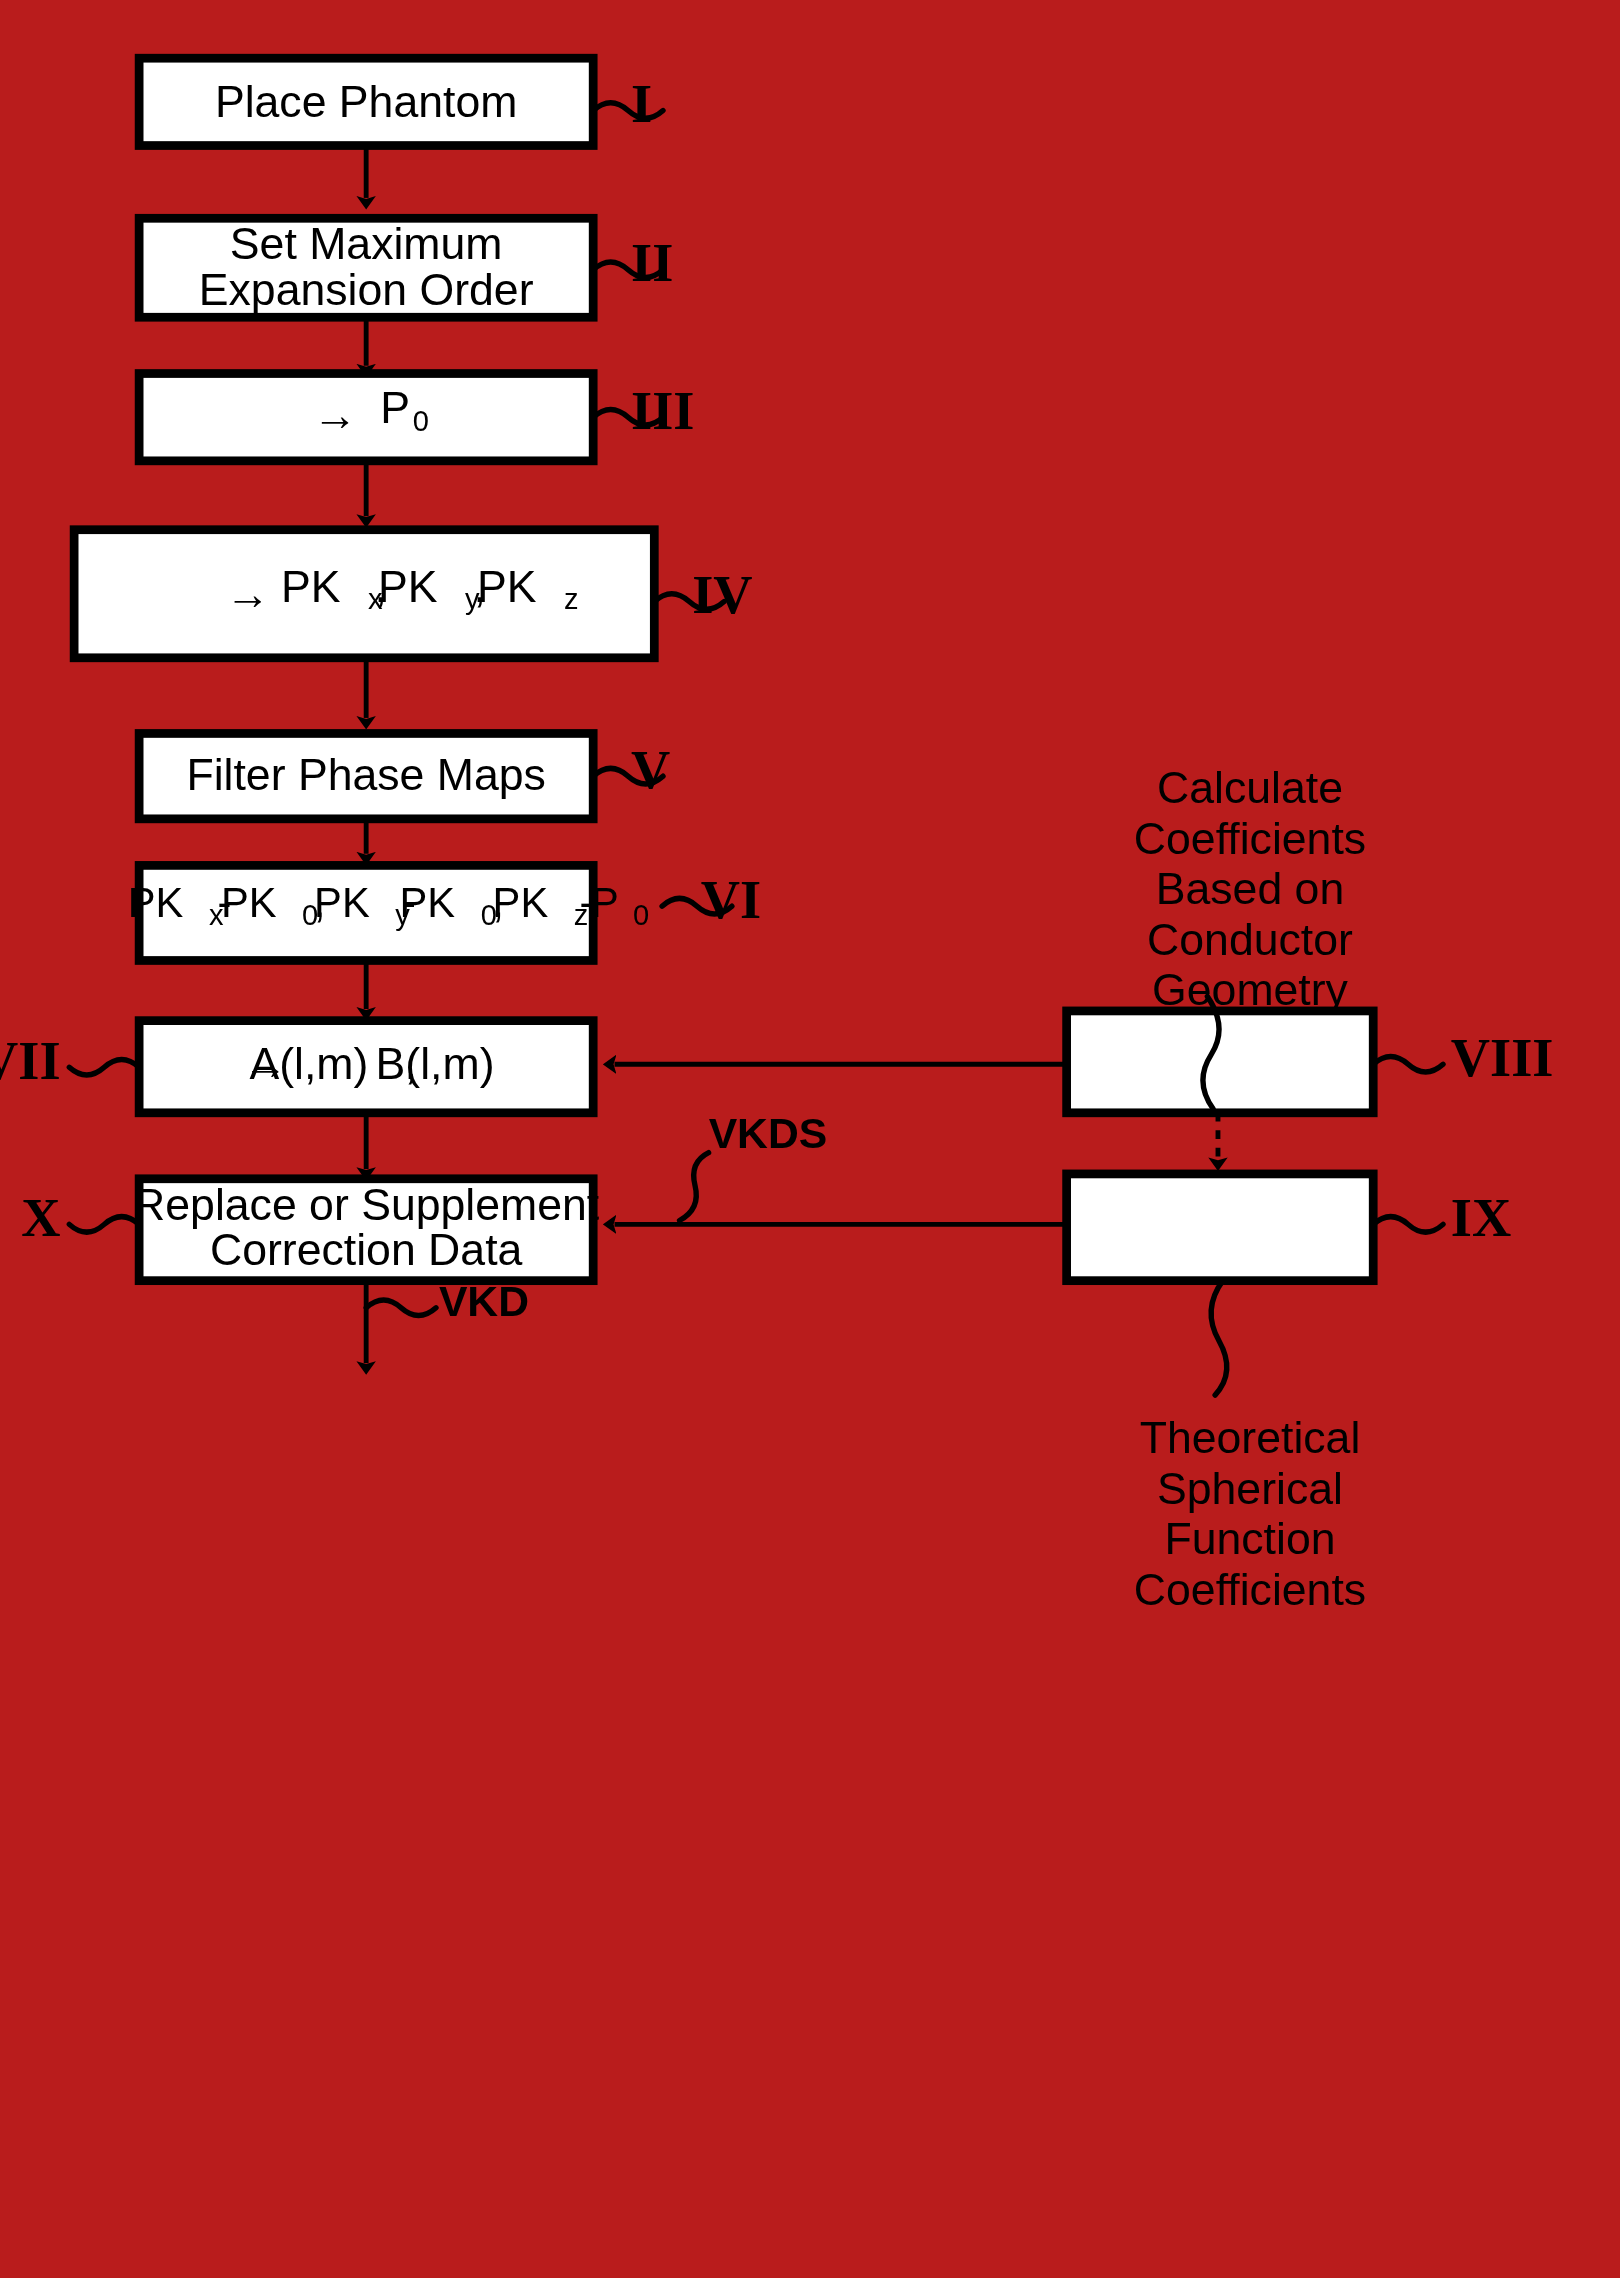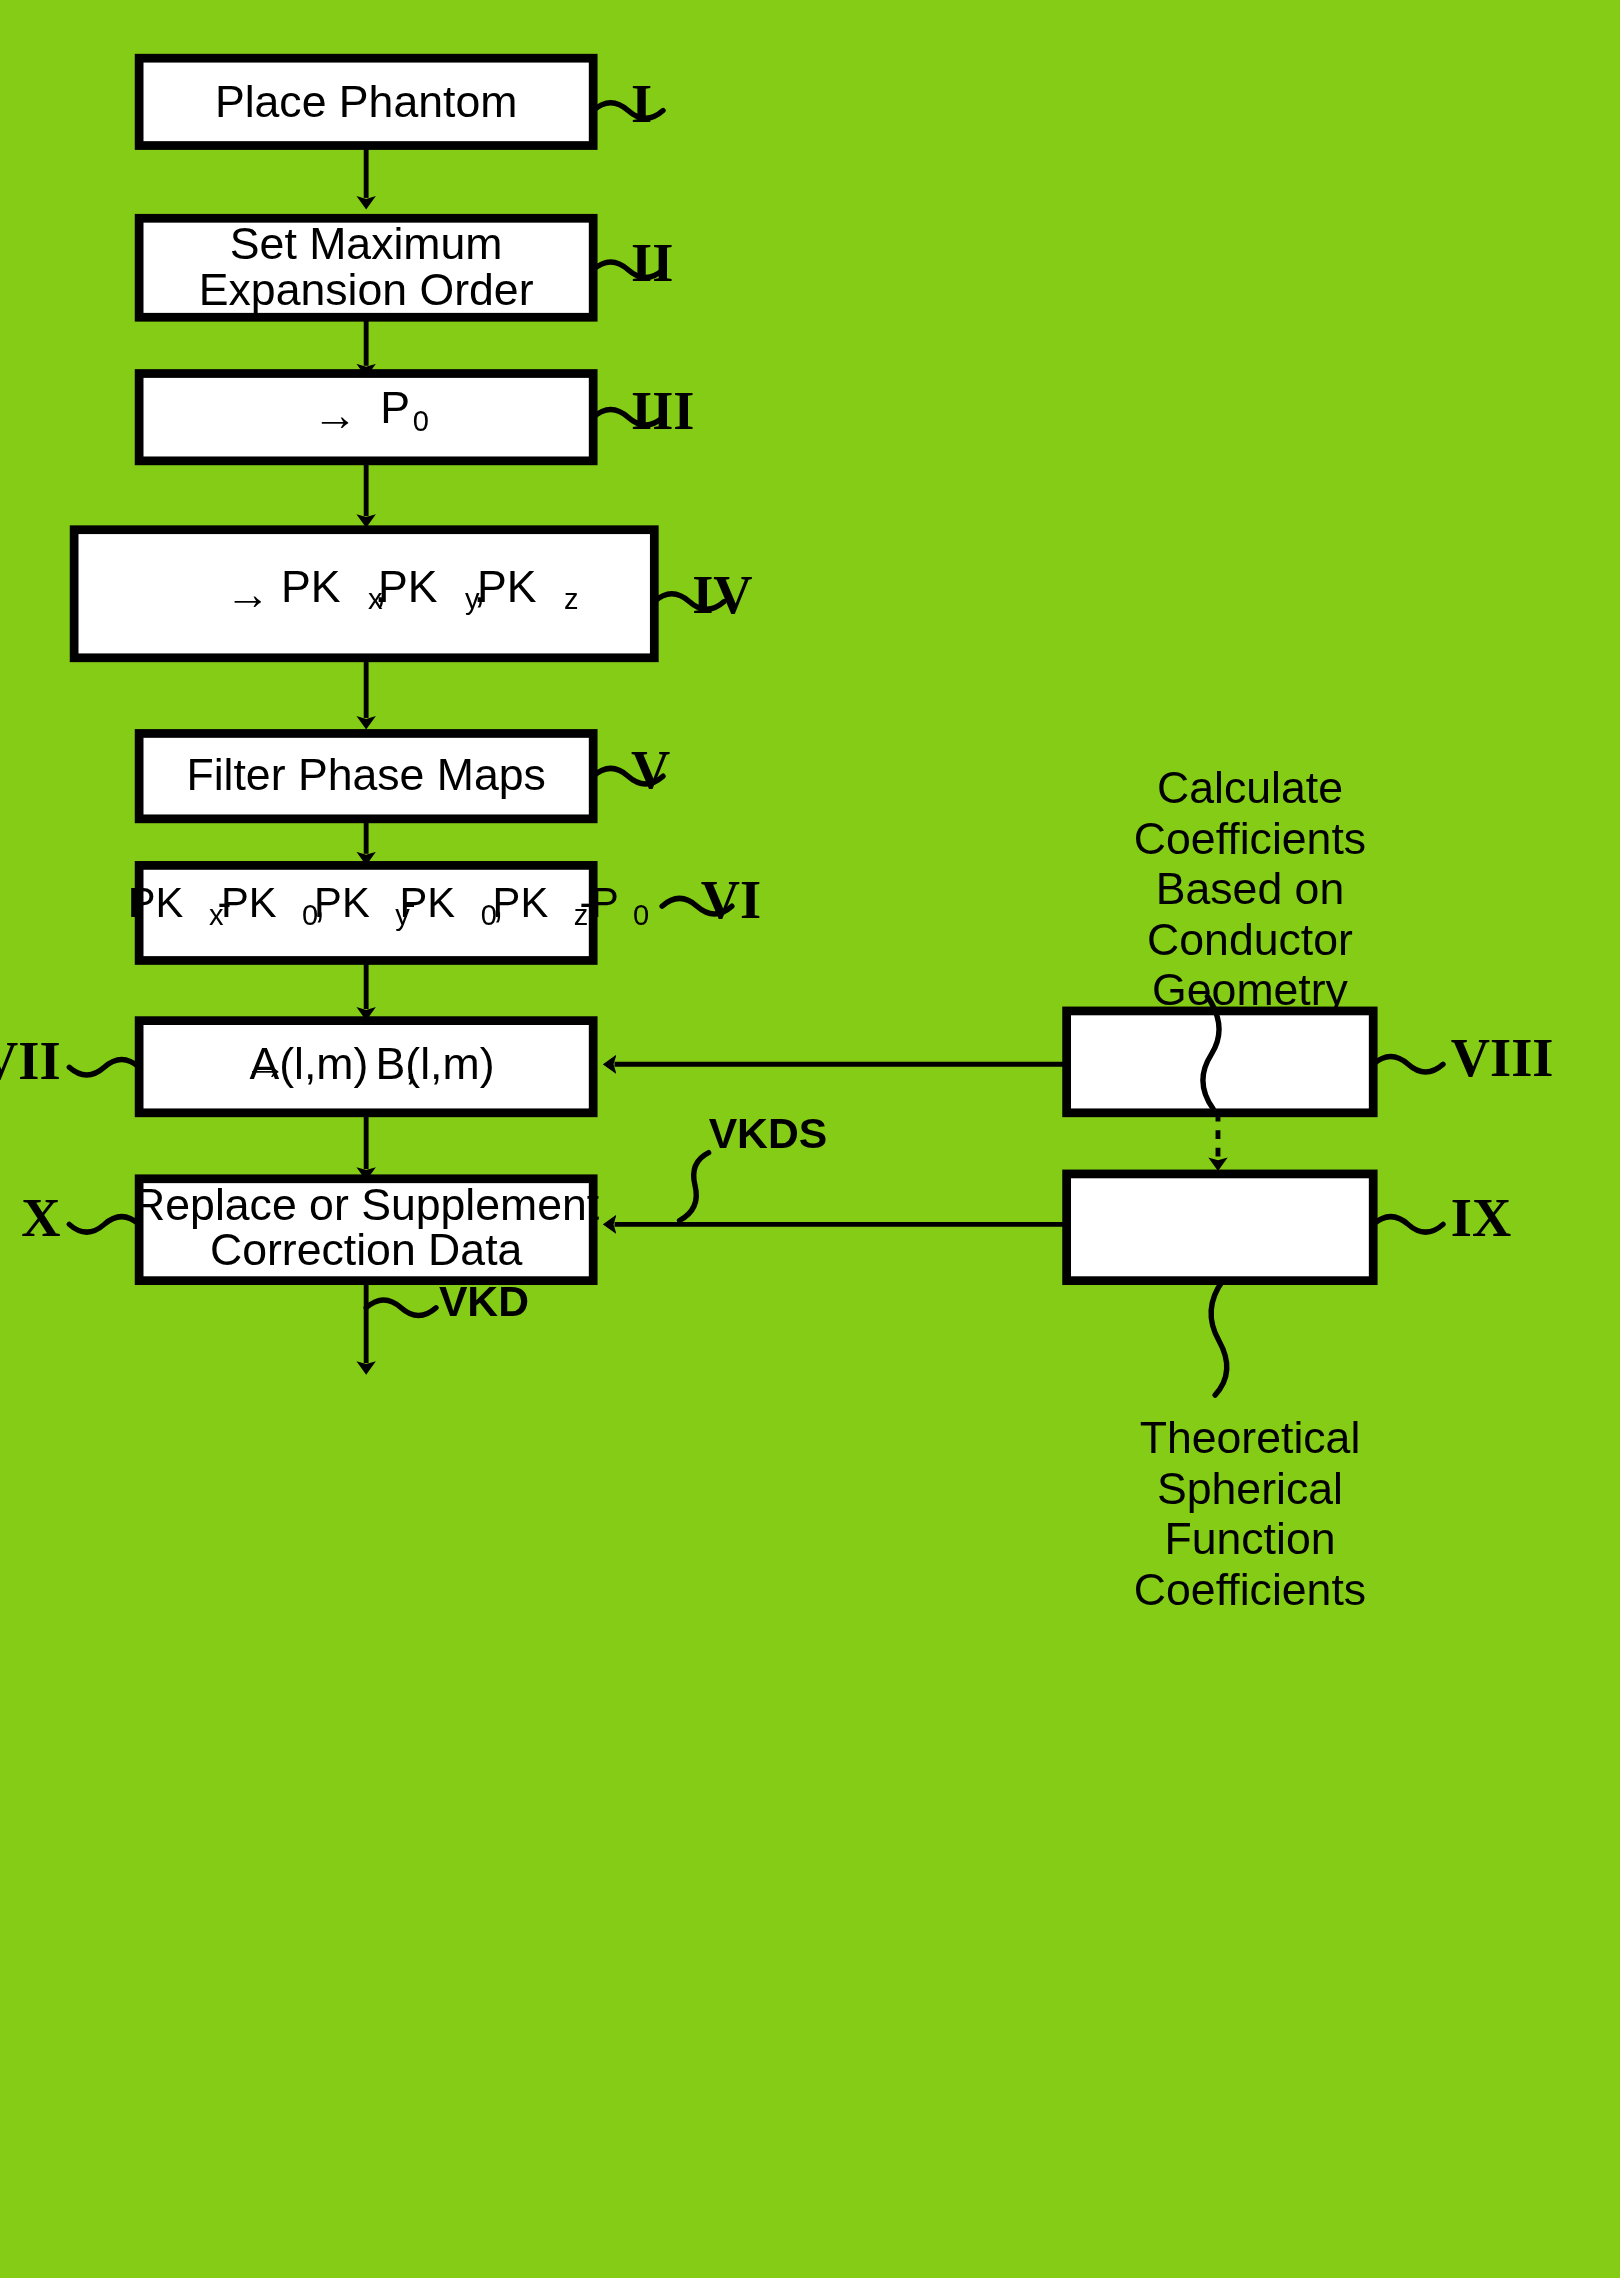--- a/index.html
+++ b/index.html
@@ -11,21 +11,21 @@
   body {
     width: 1621px;
     height: 2278px;
     font-family: "Liberation Sans", sans-serif;
     overflow: hidden;
   }
   #diagram-root {
     position: relative;
     width: 1621px;
     height: 2278px;
-    background: #84cc16;
+    background: #b91c1c;
   }
   svg.flow {
     position: absolute;
     top: 0;
     left: 0;
     width: 1621px;
     height: 2278px;
   }
   .box-rect {
     fill: #ffffff;

